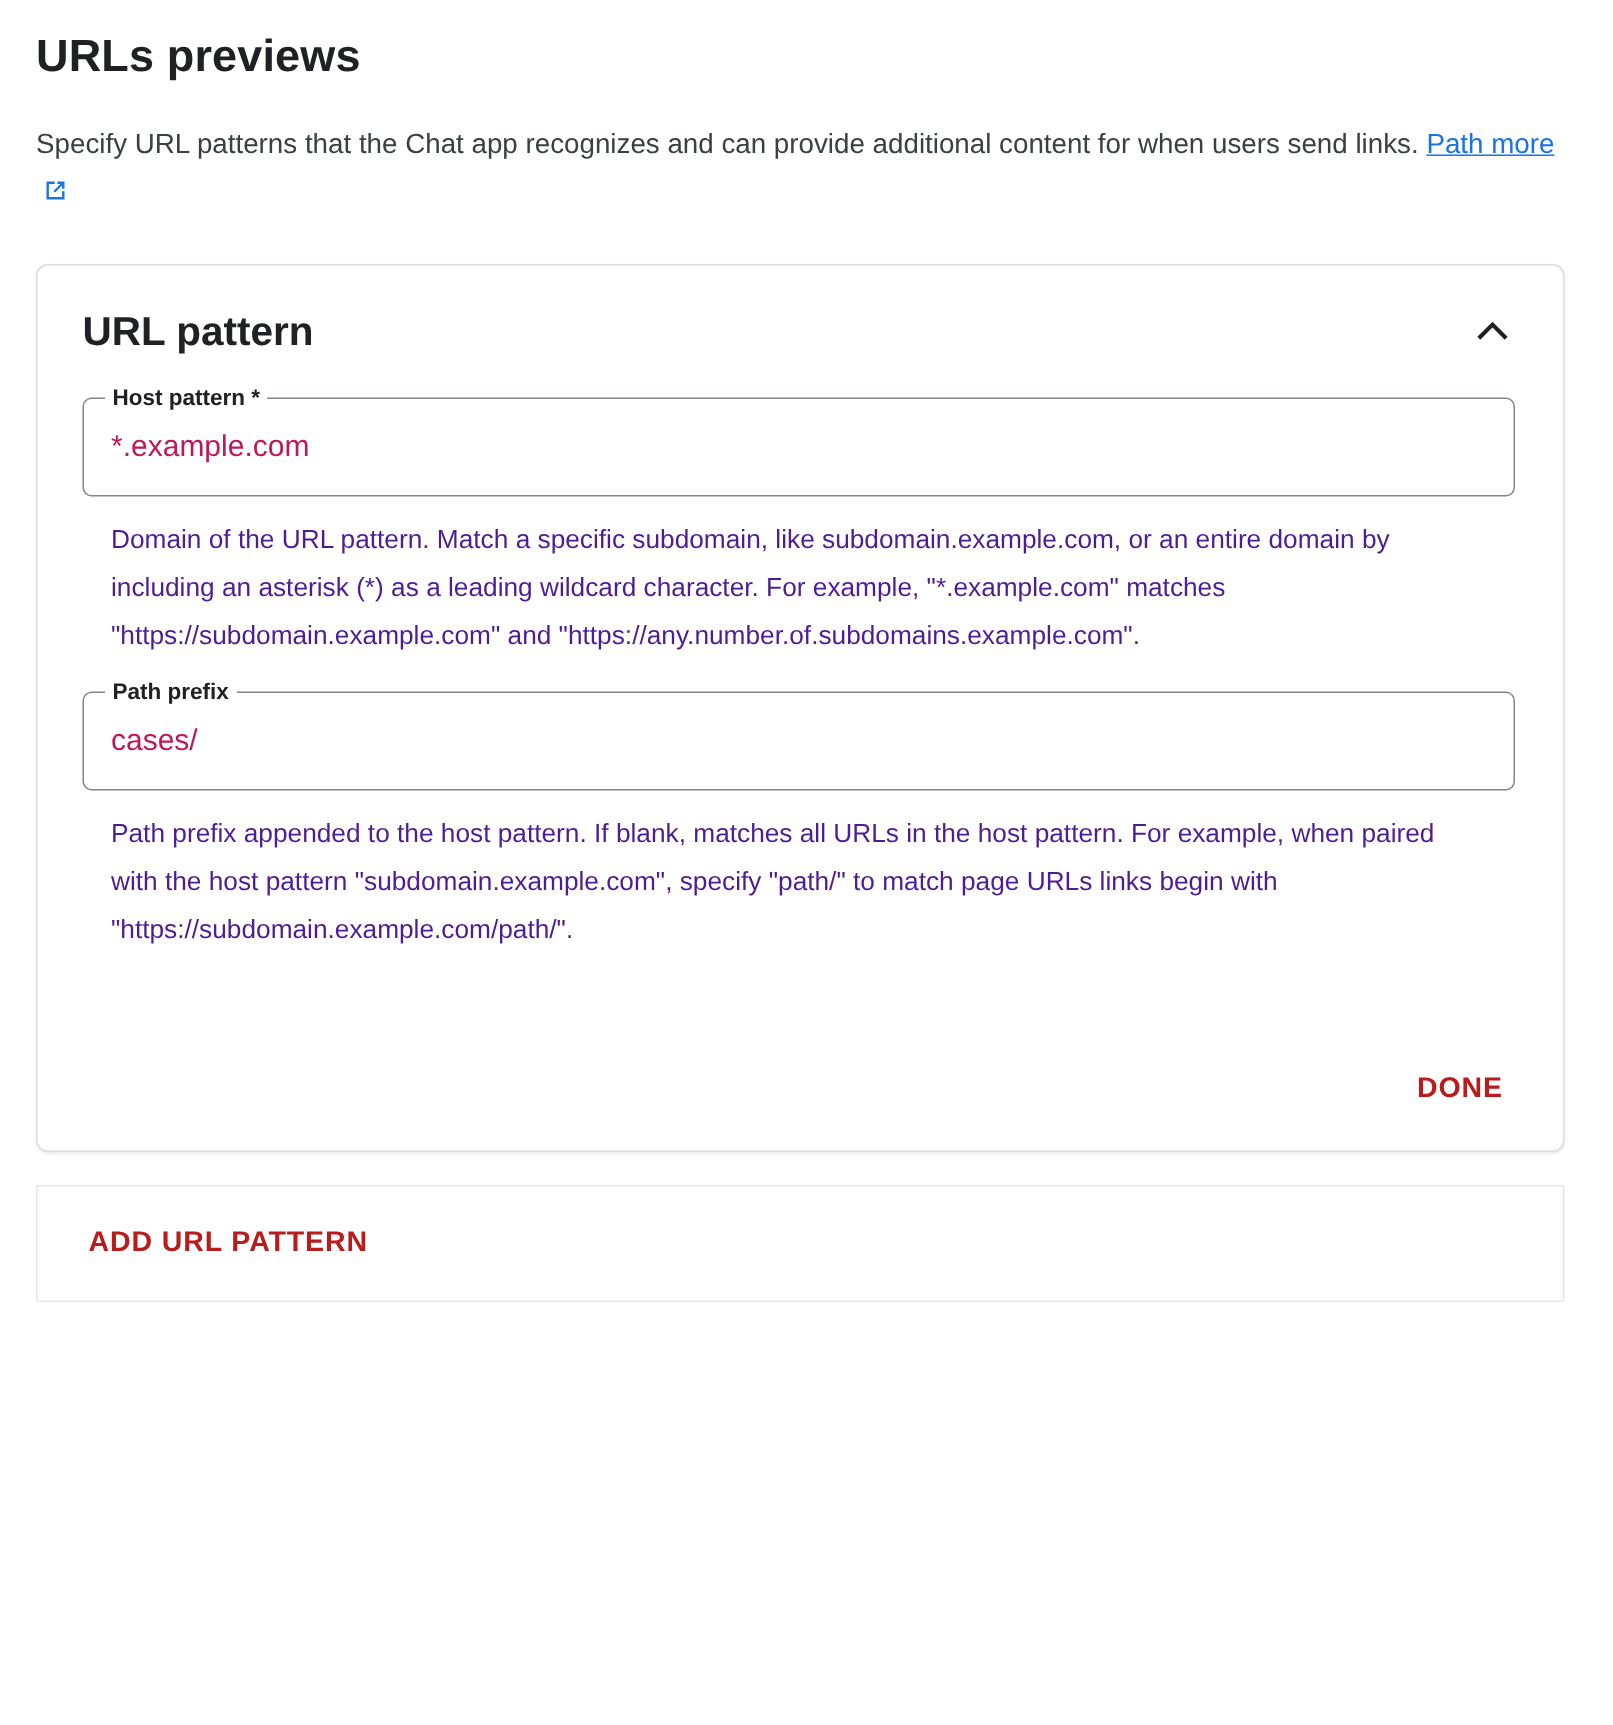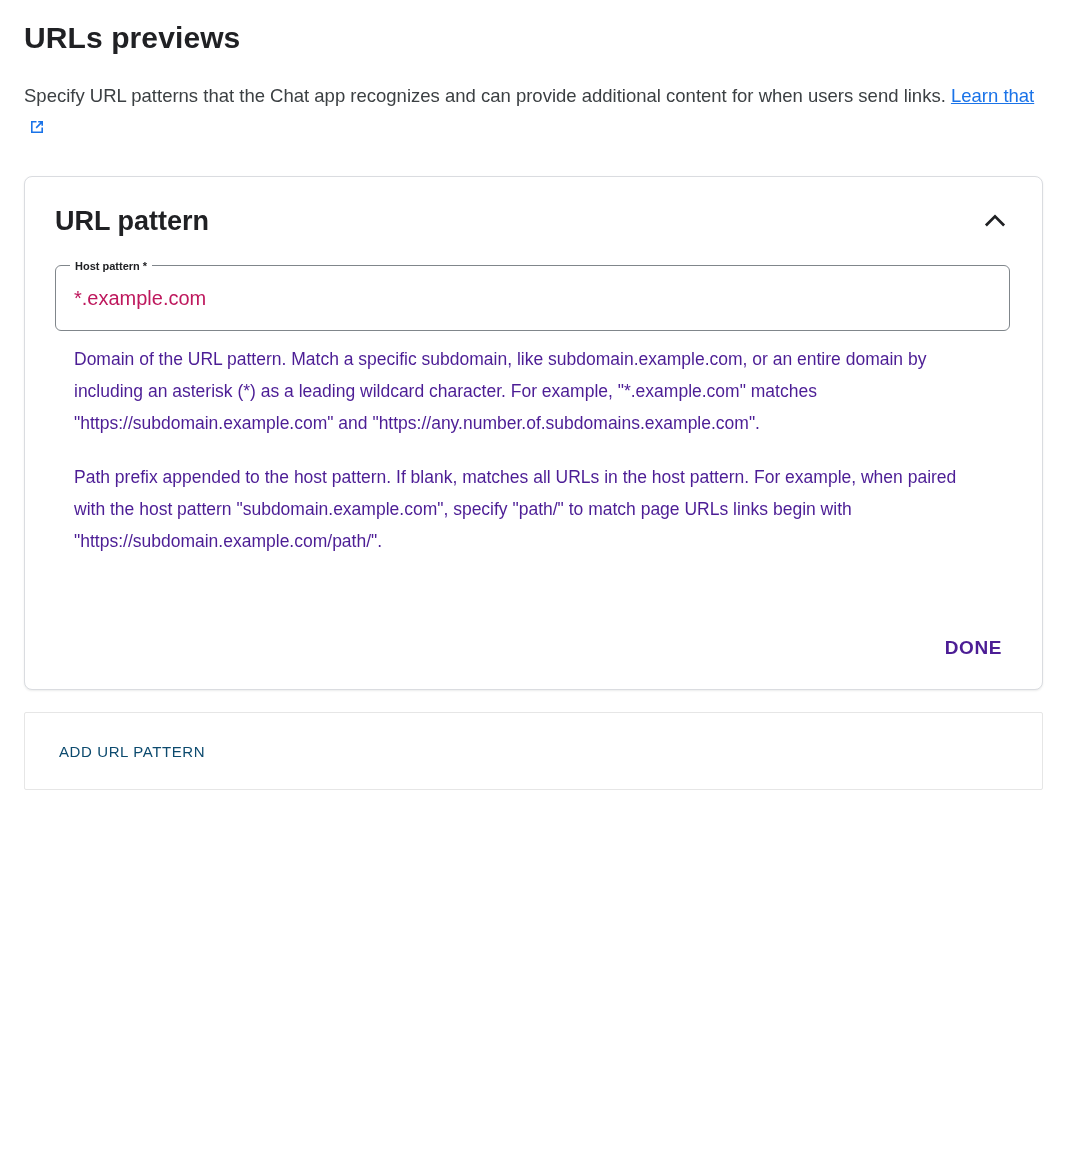--- a/index.html
+++ b/index.html
@@ -93,21 +93,21 @@
     padding: 0 18px;
     margin-top: 16px;
     width: 955px;
   }
   .field-label {
     position: absolute;
     top: -10px;
     left: 14px;
     background: #fff;
     padding: 0 5px;
-    font-size: 11px;
+    font-size: 15px;
     font-weight: 700;
     color: #202124;
     line-height: 20px;
   }
   .field-value {
     font-size: 20px;
     color: #be185d;
     line-height: 28px;
     border: none;
     outline: none;
@@ -125,61 +125,61 @@
   }
   .card-actions {
     display: flex;
     justify-content: flex-end;
     margin-top: 72px;
   }
   .done-btn {
     font-size: 19px;
     font-weight: 600;
     letter-spacing: 0.6px;
-    color: #4c1d95;
+    color: #b91c1c;
     background: none;
     border: none;
     padding: 8px 10px;
     cursor: pointer;
     font-family: "Liberation Sans", sans-serif;
   }
   .add-bar {
     margin-top: 22px;
     border: 1px solid #e6e6e6;
     border-radius: 2px;
     background: #fff;
     height: 78px;
     display: flex;
     align-items: center;
     padding-left: 34px;
     box-sizing: border-box;
     width: 1019px;
   }
   .add-btn {
-    font-size: 15px;
-    font-weight: 400;
+    font-size: 19px;
+    font-weight: 700;
     letter-spacing: 0.6px;
-    color: #0c4a6e;
+    color: #b91c1c;
     background: none;
     border: none;
     padding: 0;
     cursor: pointer;
     font-family: "Liberation Sans", sans-serif;
   }
 </style>
 </head>
 <body>
 
 <div class="page">
 
   <h1 class="page-title">URLs previews</h1>
 
   <p class="page-desc">
     <span>Specify URL patterns that the Chat app recognizes and can provide additional content for when users send links.</span>
-    <a class="learn-more" href="#">Learn that</a><span class="ext-icon"><svg width="18" height="18" viewBox="0 0 18 18" fill="none">
+    <a class="learn-more" href="#">Path more</a><span class="ext-icon"><svg width="18" height="18" viewBox="0 0 18 18" fill="none">
           <path d="M3 3h5.5v1.6H4.6v8.8h8.8V9.5H15V15H3V3z" fill="#1a73e8"></path>
           <path d="M10.2 3H15v4.8h-1.6V5.7l-4.7 4.7-1.1-1.1 4.7-4.7h-2.1V3z" fill="#1a73e8"></path>
         </svg></span>
   </p>
 
   <div class="card">
 
     <div class="card-header">
       <div class="card-title">URL pattern</div>
       <button class="collapse-btn">
@@ -191,20 +191,24 @@
 
     <div class="field-group">
       <div class="text-field">
         <span class="field-label">Host pattern *</span>
         <input class="field-value" type="text" value="*.example.com" style="">
       </div>
       <div class="helper">Domain of the URL pattern. Match a specific subdomain, like subdomain.example.com, or an entire domain by including an asterisk (*) as a leading wildcard character. For example, "*.example.com" matches "https://subdomain.example.com" and "https://any.number.of.subdomains.example.com".</div>
     </div>
 
     <div class="field-group" style="margin-top:22px;">
+      <div class="text-field">
+        <span class="field-label">Path prefix</span>
+        <input class="field-value" type="text" value="cases/" style="">
+      </div>
       <div class="helper">Path prefix appended to the host pattern. If blank, matches all URLs in the host pattern. For example, when paired with the host pattern "subdomain.example.com", specify "path/" to match page URLs links begin with "https://subdomain.example.com/path/".</div>
     </div>
 
     <div class="card-actions">
       <button class="done-btn">DONE</button>
     </div>
 
   </div>
 
   <div class="add-bar">

